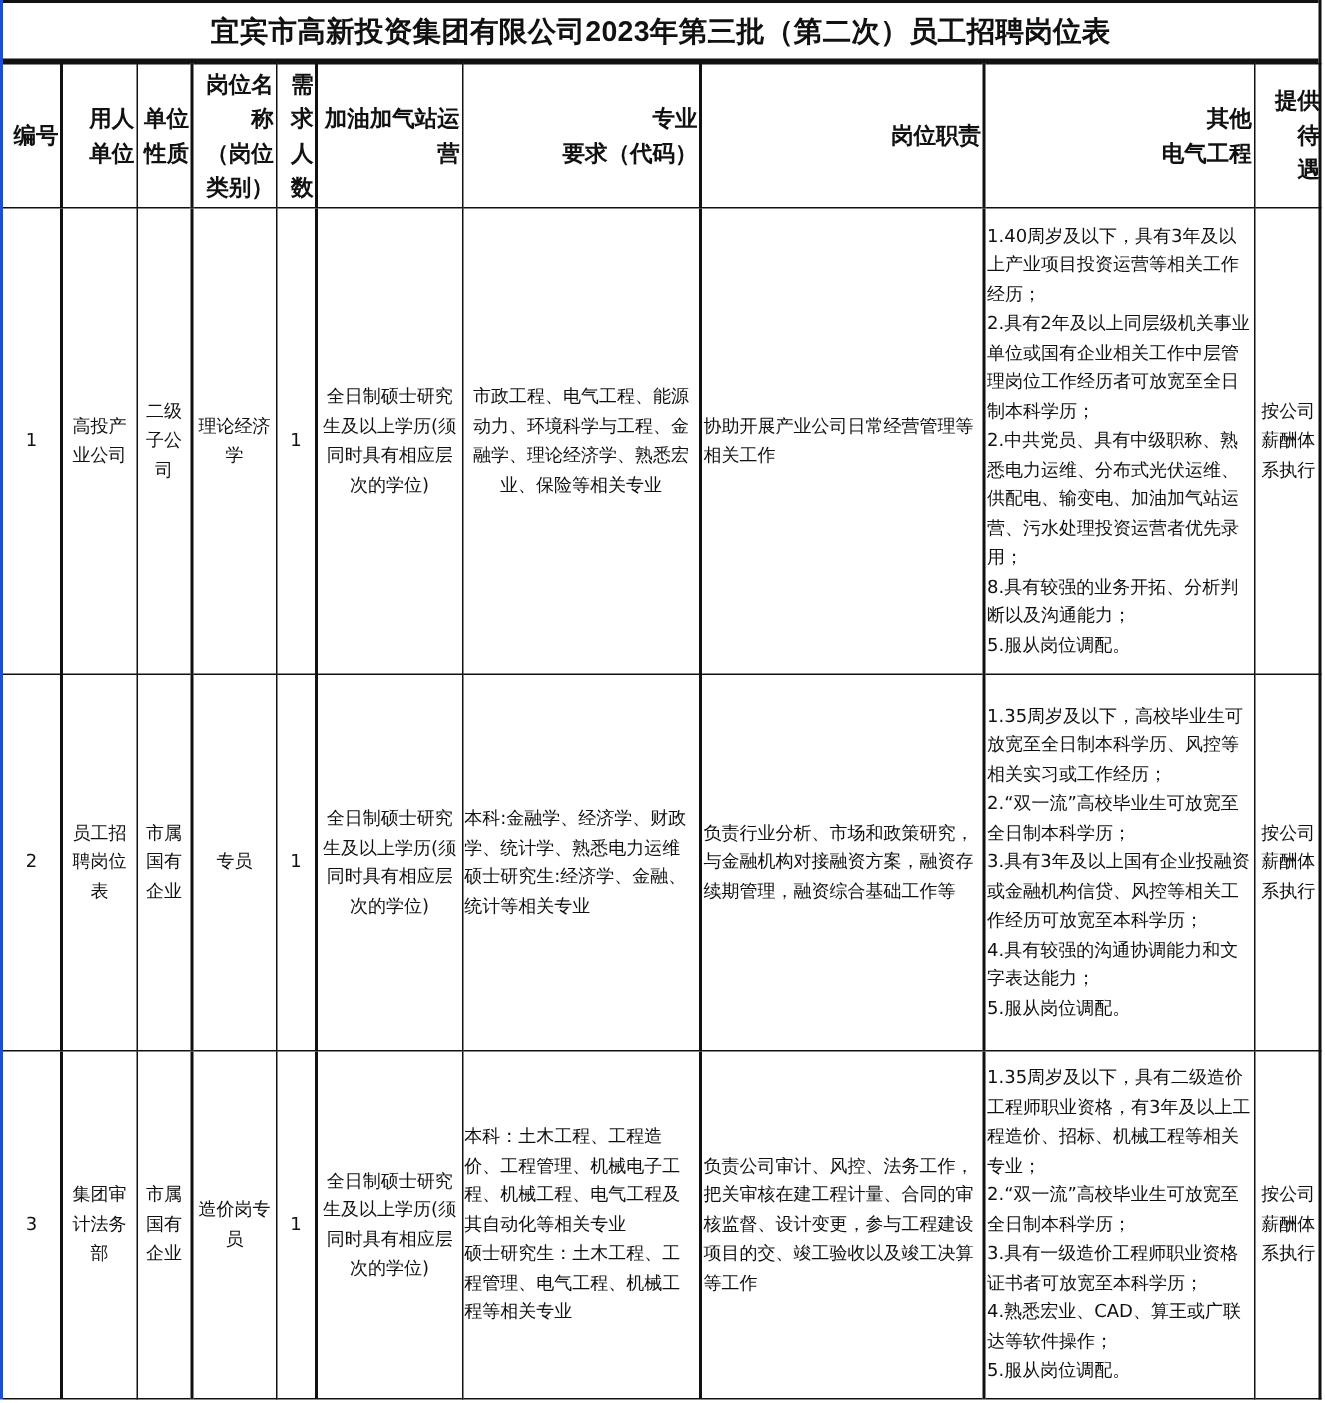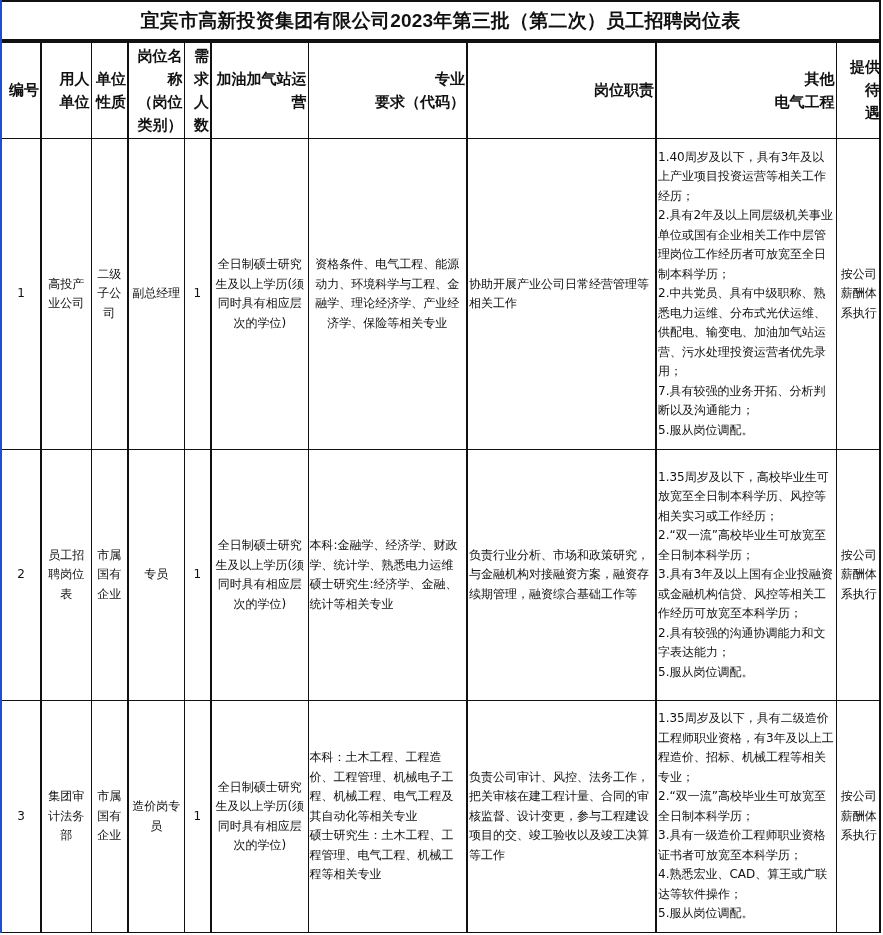--- a/index.html
+++ b/index.html
@@ -108,30 +108,30 @@
       <th>
         <span class="mline">提供待</span>
         <span class="mline">遇</span>
       </th>
     </tr>
 
     <tr class="row-1">
       <td class="center">1</td>
       <td class="thick-l center">高投产业公司</td>
       <td class="center">二级子公司</td>
-      <td class="thick-l center">副总经理</td>
+      <td class="thick-l center">理论经济学</td>
       <td class="center">1</td>
       <td class="thick-l center">全日制硕士研究生及以上学历(须同时具有相应层次的学位)</td>
-      <td class="center">资格条件、电气工程、能源动力、环境科学与工程、金融学、理论经济学、产业经济学、保险等相关专业</td>
+      <td class="center">市政工程、电气工程、能源动力、环境科学与工程、金融学、理论经济学、熟悉宏业、保险等相关专业</td>
       <td class="thick-l left">协助开展产业公司日常经营管理等相关工作</td>
       <td class="thick-l left small">
         <span class="mline">1.40周岁及以下，具有3年及以上产业项目投资运营等相关工作经历；</span>
         <span class="mline">2.具有2年及以上同层级机关事业单位或国有企业相关工作中层管理岗位工作经历者可放宽至全日制本科学历；</span>
         <span class="mline">2.中共党员、具有中级职称、熟悉电力运维、分布式光伏运维、供配电、输变电、加油加气站运营、污水处理投资运营者优先录用；</span>
-        <span class="mline">7.具有较强的业务开拓、分析判断以及沟通能力；</span>
+        <span class="mline">8.具有较强的业务开拓、分析判断以及沟通能力；</span>
         <span class="mline">5.服从岗位调配。</span>
       </td>
       <td class="center">按公司薪酬体系执行</td>
     </tr>
 
     <tr class="row-2">
       <td class="center">2</td>
       <td class="thick-l center">员工招聘岗位表</td>
       <td class="center">市属国有企业</td>
       <td class="thick-l center">专员</td>
@@ -139,21 +139,21 @@
       <td class="thick-l center">全日制硕士研究生及以上学历(须同时具有相应层次的学位)</td>
       <td class="left">
         <span class="mline">本科:金融学、经济学、财政学、统计学、熟悉电力运维</span>
         <span class="mline">硕士研究生:经济学、金融、统计等相关专业</span>
       </td>
       <td class="thick-l left">负责行业分析、市场和政策研究，与金融机构对接融资方案，融资存续期管理，融资综合基础工作等</td>
       <td class="thick-l left small">
         <span class="mline">1.35周岁及以下，高校毕业生可放宽至全日制本科学历、风控等相关实习或工作经历；</span>
         <span class="mline">2.“双一流”高校毕业生可放宽至全日制本科学历；</span>
         <span class="mline">3.具有3年及以上国有企业投融资或金融机构信贷、风控等相关工作经历可放宽至本科学历；</span>
-        <span class="mline">2.具有较强的沟通协调能力和文字表达能力；</span>
+        <span class="mline">4.具有较强的沟通协调能力和文字表达能力；</span>
         <span class="mline">5.服从岗位调配。</span>
       </td>
       <td class="center">按公司薪酬体系执行</td>
     </tr>
 
     <tr class="row-3">
       <td class="center">3</td>
       <td class="thick-l center">集团审计法务部</td>
       <td class="center">市属国有企业</td>
       <td class="thick-l center">造价岗专员</td>

